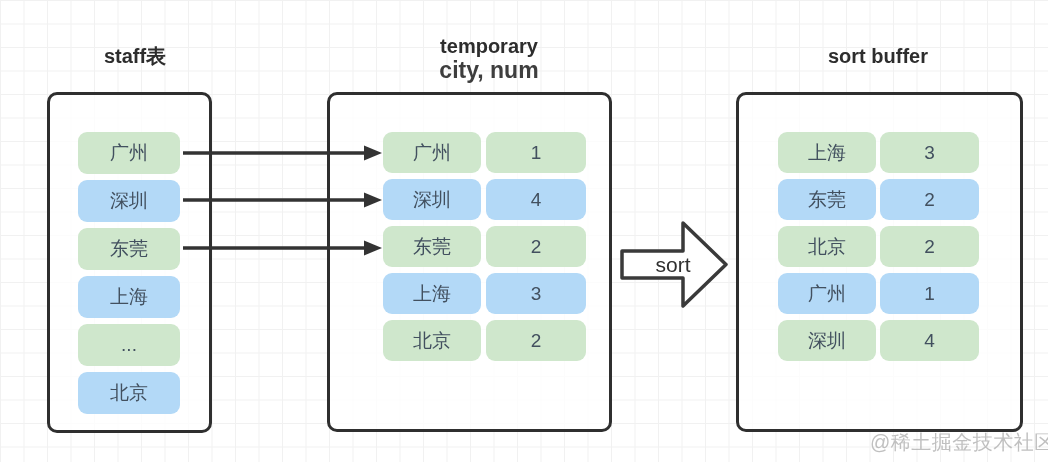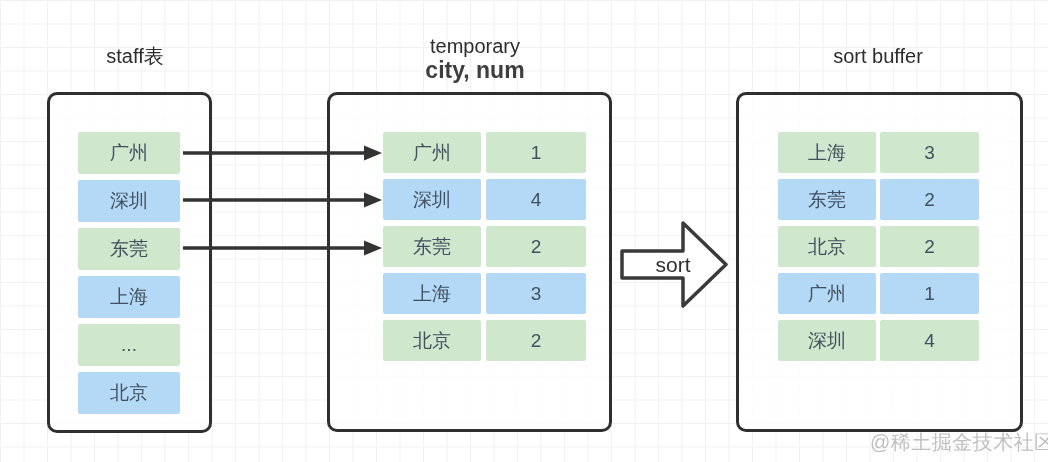--- a/index.html
+++ b/index.html
@@ -17,26 +17,26 @@
       linear-gradient(90deg, var(--grid,#f1f1f1) 1px, transparent 1px);
     background-size:23.5px 23.5px;
   }
 
   
   .title{
     position:absolute;
     width:200px;
     text-align:center;
     font-size:20px;
-    font-weight:400;
+    font-weight:700;
     color:#2d2d2d;
     line-height:24px;
   }
   .staff-title{left:35px;top:44px;}
-  .temp-title-block{position:absolute;left:375px;top:34px;width:200px;text-align:center;}
+  .temp-title-block{position:absolute;left:389px;top:34px;width:200px;text-align:center;}
   .temp-title{position:static;width:auto;}
   .subtitle{
     font-size:23px;
     font-weight:700;
     color:#3e3e3e;
     line-height:24px;
   }
   .sort-title{left:778px;top:44px;text-align:center;}
 
   
@@ -51,21 +51,21 @@
   .temp-box{left:327px;top:92px;width:285px;height:340px;}
   .sortbuf-box{left:736px;top:92px;width:287px;height:340px;}
 
   
   .row{position:absolute;display:flex;}
   .cell{
     box-sizing:border-box;
     display:flex;align-items:center;justify-content:center;
     font-size:19px;
     color:#42505f;
-    border-radius:2px;
+    border-radius:9px;
   }
   
   .box .row:nth-child(odd) .cell{background:var(--green,#cfe7cc);}
   .box .row:nth-child(even) .cell{background:var(--blue,#b3d9f7);}
 
   
   .staff-box .row{left:28px;width:102px;height:42px;}
   .staff-box .cell{width:102px;height:42px;}
   .s0{top:37px}.s1{top:85px}.s2{top:133px}.s3{top:181px}.s4{top:229px}.s5{top:277px}
 

